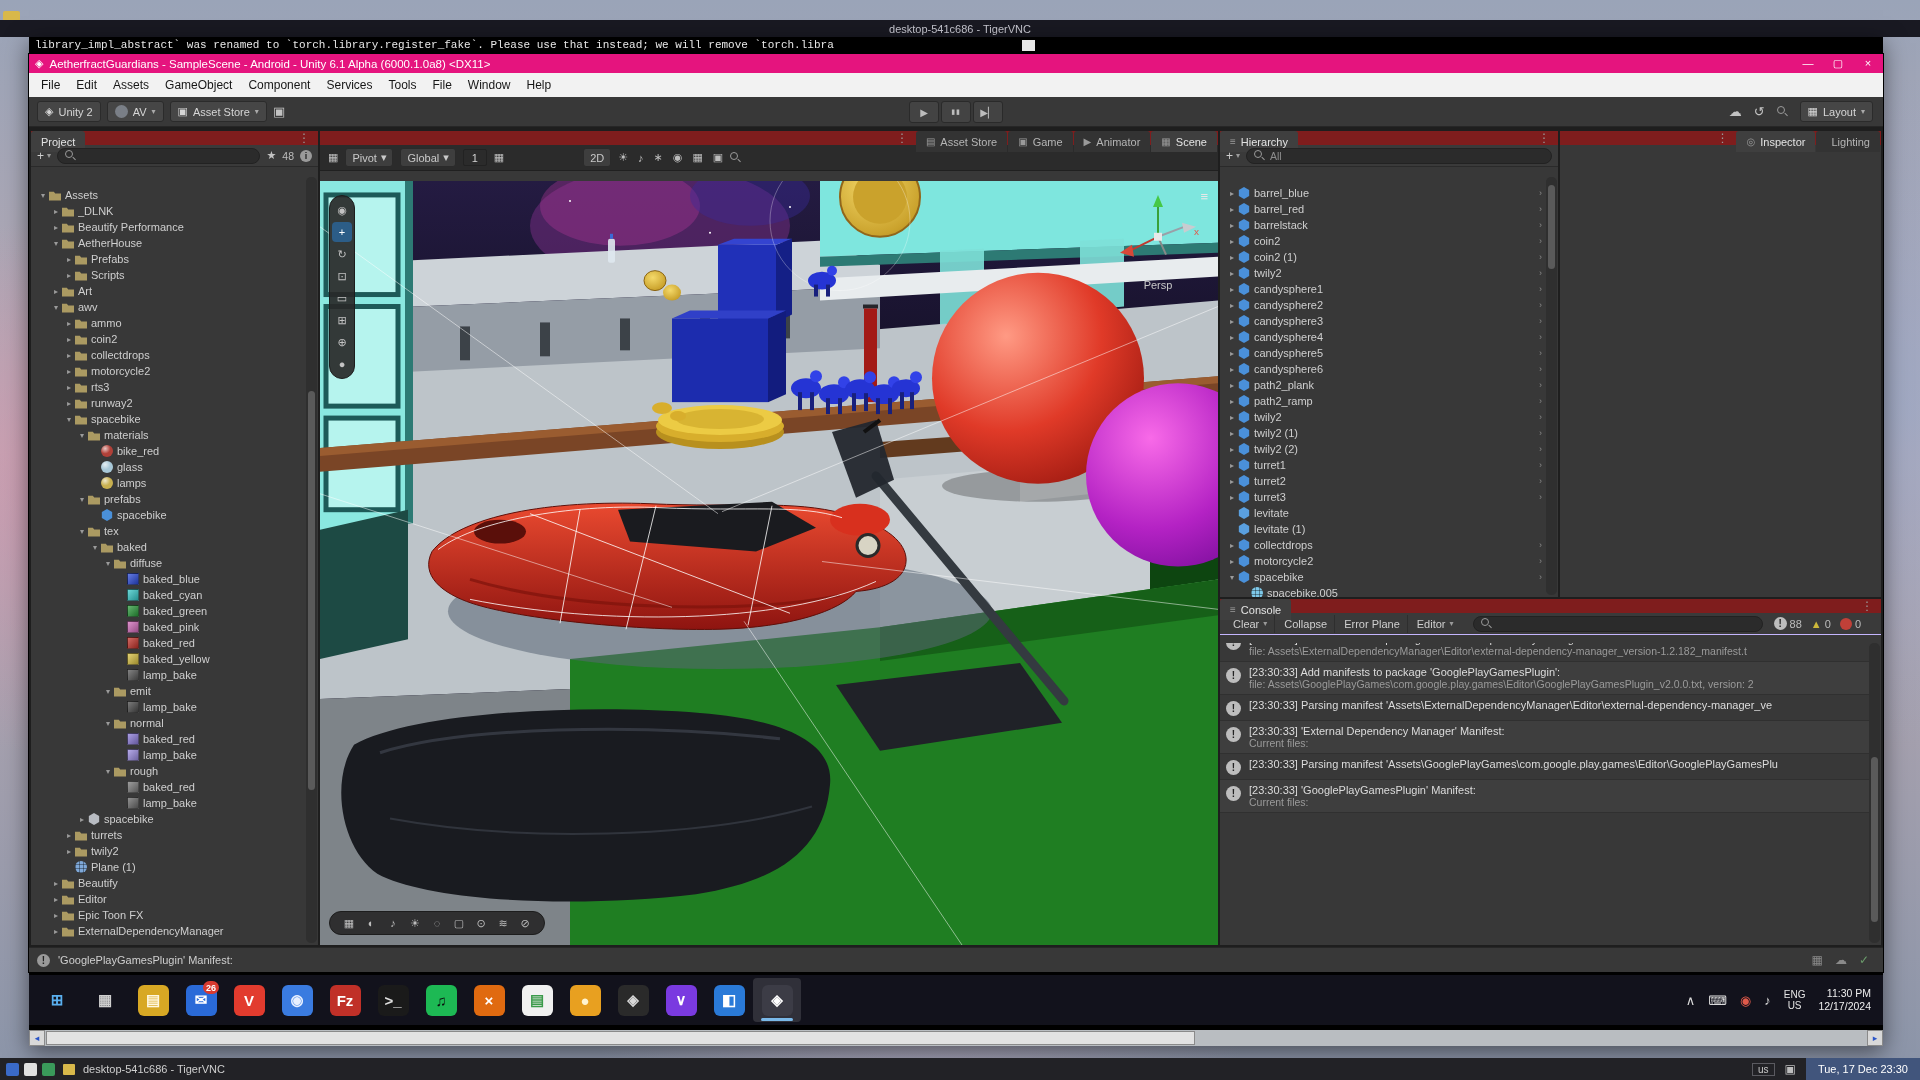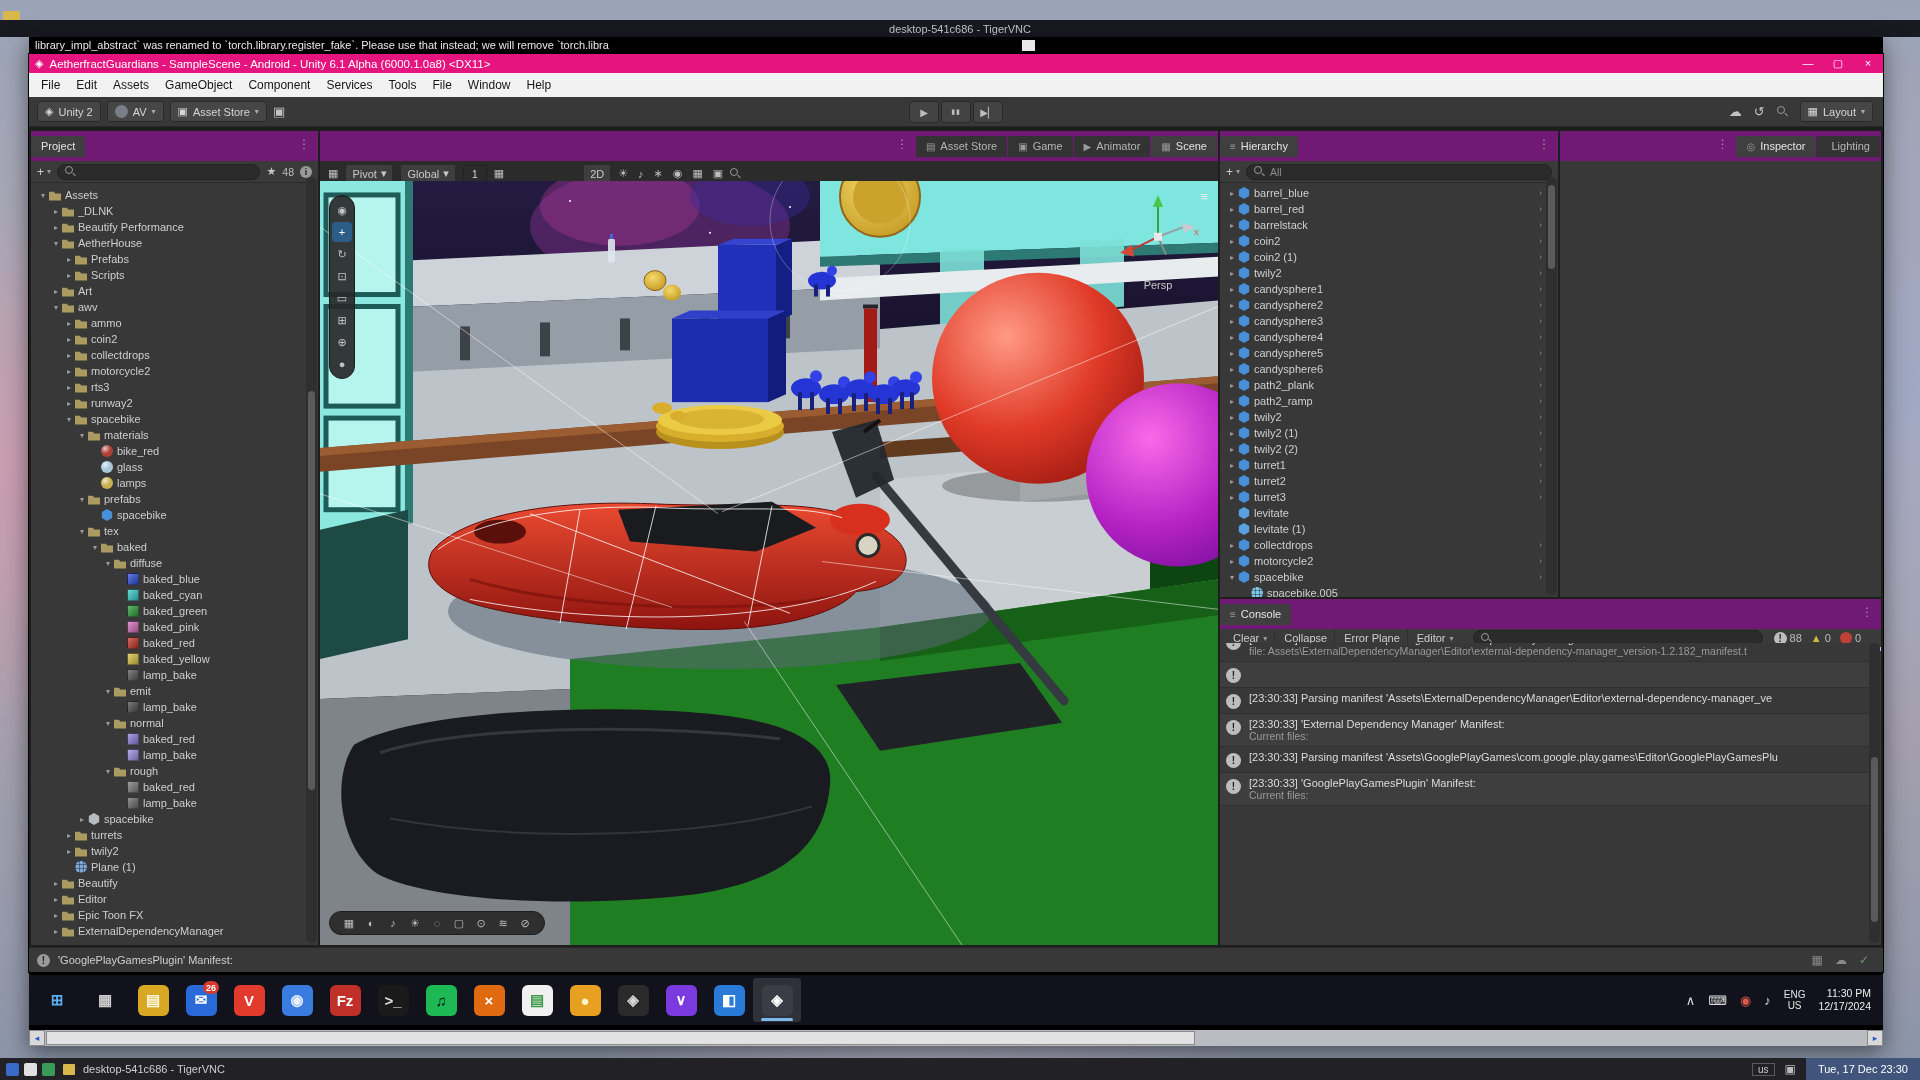--- a/index.html
+++ b/index.html
@@ -14,21 +14,21 @@
     position:relative;
   }
   
   .host-topbar{position:absolute;left:0;right:0;top:20px;height:17px;background:#191922;color:#c9c9d2;
     font-size:11px;display:flex;align-items:center;justify-content:center}
   .host-desktop-icon{position:absolute;left:3px;top:11px;width:17px;height:15px;background:#d8b84a;border-radius:2px;
     box-shadow:inset 0 -4px 0 rgba(0,0,0,.18)}
   
   .vnc{position:absolute;left:29px;top:37px;width:1854px;height:1009px;background:#000;box-shadow:0 6px 22px rgba(0,0,0,.5)}
   .termline{position:absolute;left:0;top:0;right:0;height:17px;background:#000;color:#e8e8e8;
-    font-family:Liberation Sans, sans-serif;font-size:11px;line-height:17px;padding-left:6px;white-space:nowrap;overflow:hidden}
+    font-family:Liberation Mono, monospace;font-size:11px;line-height:17px;padding-left:6px;white-space:nowrap;overflow:hidden}
   .term-winbox{position:absolute;left:993px;top:3px;width:13px;height:11px;background:#e8e8e8}
   
   .uwin{position:absolute;left:0;top:17px;width:1854px;height:918px;background:#383838;outline:1px solid #000}
   .titlebar{position:absolute;left:0;top:0;right:0;height:19px;background:#e5147e;color:#fff;display:flex;align-items:center;font-size:11.5px}
   .titlebar .ulogo{margin:0 6px 0 6px;font-size:11px;color:#fff}
   .wbtns{margin-left:auto;display:flex;align-items:center;height:100%}
   .wbtn{width:30px;text-align:center;font-size:11px;color:#fff;line-height:19px}
   .menubar{position:absolute;left:0;top:19px;right:0;height:24px;background:#f2f2f2;display:flex;align-items:center;padding-left:4px}
   .menubar .mitem{font-size:12px;color:#161616;padding:0 8px;line-height:24px}
   .maintb{position:absolute;left:0;top:43px;right:0;height:30px;background:#383838;border-bottom:1px solid #262626;display:flex;align-items:center}
@@ -43,21 +43,21 @@
   .pbtn .pause{font-size:7px;letter-spacing:1px}
   .tbright{margin-left:auto;display:flex;align-items:center;gap:12px;padding-right:10px;color:#c2c2c2}
   .tbico{font-size:13px;color:#c2c2c2}
   
   .mag{position:relative;width:11px;height:11px;display:inline-block;flex:0 0 11px}
   .mag::before{content:"";position:absolute;left:0;top:0;width:6px;height:6px;border:1.4px solid #9a9a9a;border-radius:50%}
   .mag::after{content:"";position:absolute;left:7px;top:7.5px;width:4px;height:1.4px;background:#9a9a9a;transform:rotate(45deg)}
   
   .editor{position:absolute;left:0;top:73px;right:0;height:820px;background:#1e1e1e}
   .panel{position:absolute;background:#383838}
-  .tabbar{height:30px;background:#701a75;display:flex;align-items:center}
+  .tabbar{height:14px;background:#7f1d1d;display:flex;align-items:flex-start}
   .tab{height:21px;display:flex;align-items:center;gap:5px;padding:0 10px;font-size:11px;color:#b5b5b5;background:#333;border-radius:3px 3px 0 0;margin-right:1px}
   .tab.active{background:#3f3f3f;color:#e3e3e3}
   .tab .tabic{font-size:10px;color:#9a9a9a}
   .tabbar .bar-kebab{margin-left:auto;color:#9a9a9a;font-size:12px;padding:0 8px 4px 0}
   .subtb{height:22px;background:#3a3a3a;border-bottom:1px solid #2a2a2a;display:flex;align-items:center;gap:6px;padding:0 6px;color:#c2c2c2;font-size:11px}
   .plusbtn{display:flex;align-items:center;gap:3px;font-size:12px;color:#cfcfcf}
   .plusbtn .ddown{font-size:8px;color:#9a9a9a}
   .searchbox{flex:1;height:16px;background:#2b2b2b;border:1px solid #222;border-radius:8px;display:flex;align-items:center;gap:5px;padding:0 7px;color:#8d8d8d;font-size:10.5px}
   
   .treewrap{position:absolute;left:0;right:12px;top:46px;bottom:0;overflow:hidden;padding-top:10px}
@@ -89,21 +89,21 @@
   .snapval{width:24px;height:17px;background:#2b2b2b;border:1px solid #222;border-radius:2px;text-align:center;line-height:17px;color:#d2d2d2}
   .scontent{position:absolute;left:0;top:50px;right:0;bottom:0;overflow:hidden;background:#151126}
   .scontent svg{display:block;width:100%;height:100%}
   .toolstrip{position:absolute;left:9px;top:14px;width:26px;background:rgba(40,40,40,.92);border:1px solid #1d1d1d;border-radius:13px;padding:4px 0;display:flex;flex-direction:column;align-items:center;gap:2px}
   .tsi{width:20px;height:20px;border-radius:4px;display:flex;align-items:center;justify-content:center;color:#c3c3c3;font-size:11px}
   .tsi.active{background:#2c5d87;color:#fff}
   .bbar{position:absolute;left:9px;bottom:10px;height:24px;background:rgba(40,40,40,.92);border:1px solid #1d1d1d;border-radius:12px;display:flex;align-items:center;gap:4px;padding:0 10px}
   .bbi{width:18px;text-align:center;color:#bdbdbd;font-size:11px}
   .sc-menu{position:absolute;right:10px;top:8px;color:#e8e8e8;font-size:13px}
   
-  .cons-toolbar{height:22px;background:#3a3a3a;border-bottom:4px solid #c4b5fd;display:flex;align-items:center;gap:2px;padding:0 6px;font-size:11px;color:#cfcfcf}
+  .cons-toolbar{height:22px;background:#3a3a3a;border-bottom:1px solid #c4b5fd;display:flex;align-items:center;gap:2px;padding:0 6px;font-size:11px;color:#cfcfcf}
   .cbtn{padding:0 7px;height:18px;display:flex;align-items:center;gap:4px;border-right:1px solid #2e2e2e}
   .cbtn .ddown{font-size:8px;color:#9a9a9a}
   .cons-search{width:290px;height:16px;background:#2b2b2b;border:1px solid #222;border-radius:8px;display:flex;align-items:center;padding:0 7px;margin-left:10px}
   .ccounts{margin-left:auto;display:flex;align-items:center;gap:9px;padding-right:14px;color:#bdbdbd}
   .cc{display:flex;align-items:center;gap:3px}
   .bang{width:13px;height:13px;border-radius:50%;background:#bdbdbd;color:#222;font-weight:bold;font-size:10px;display:flex;align-items:center;justify-content:center}
   .warn-tri{color:#cdb83a;font-size:11px}
   .err-dot{width:12px;height:12px;border-radius:50%;background:#c04038}
   .clist{position:absolute;left:0;right:12px;top:44px;bottom:0;overflow:hidden}
   .crow{display:flex;gap:8px;padding:4px 6px;border-bottom:1px solid #303030}
@@ -1059,20 +1059,24 @@
 
           <div class="crow" style="margin-top: -14px;">
                 <span class="bang">!</span>
                 <span style="min-width:0">
                   <div class="cl1">[23:30:33] Add manifests to package 'External Dependency Manager':</div>
                   <div class="cl2">file: Assets\ExternalDependencyManager\Editor\external-dependency-manager_version-1.2.182_manifest.t</div>
                 </span>
               </div>
               <div class="crow">
                 <span class="bang">!</span>
+                <span style="min-width:0">
+                  <div class="cl1">[23:30:33] Add manifests to package 'GooglePlayGamesPlugin':</div>
+                  <div class="cl2">file: Assets\GooglePlayGames\com.google.play.games\Editor\GooglePlayGamesPlugin_v2.0.0.txt, version: 2</div>
+                </span>
               </div>
               <div class="crow">
                 <span class="bang">!</span>
                 <span style="min-width:0">
                   <div class="cl1">[23:30:33] Parsing manifest 'Assets\ExternalDependencyManager\Editor\external-dependency-manager_ve</div>
 
                 </span>
               </div>
               <div class="crow">
                 <span class="bang">!</span>

